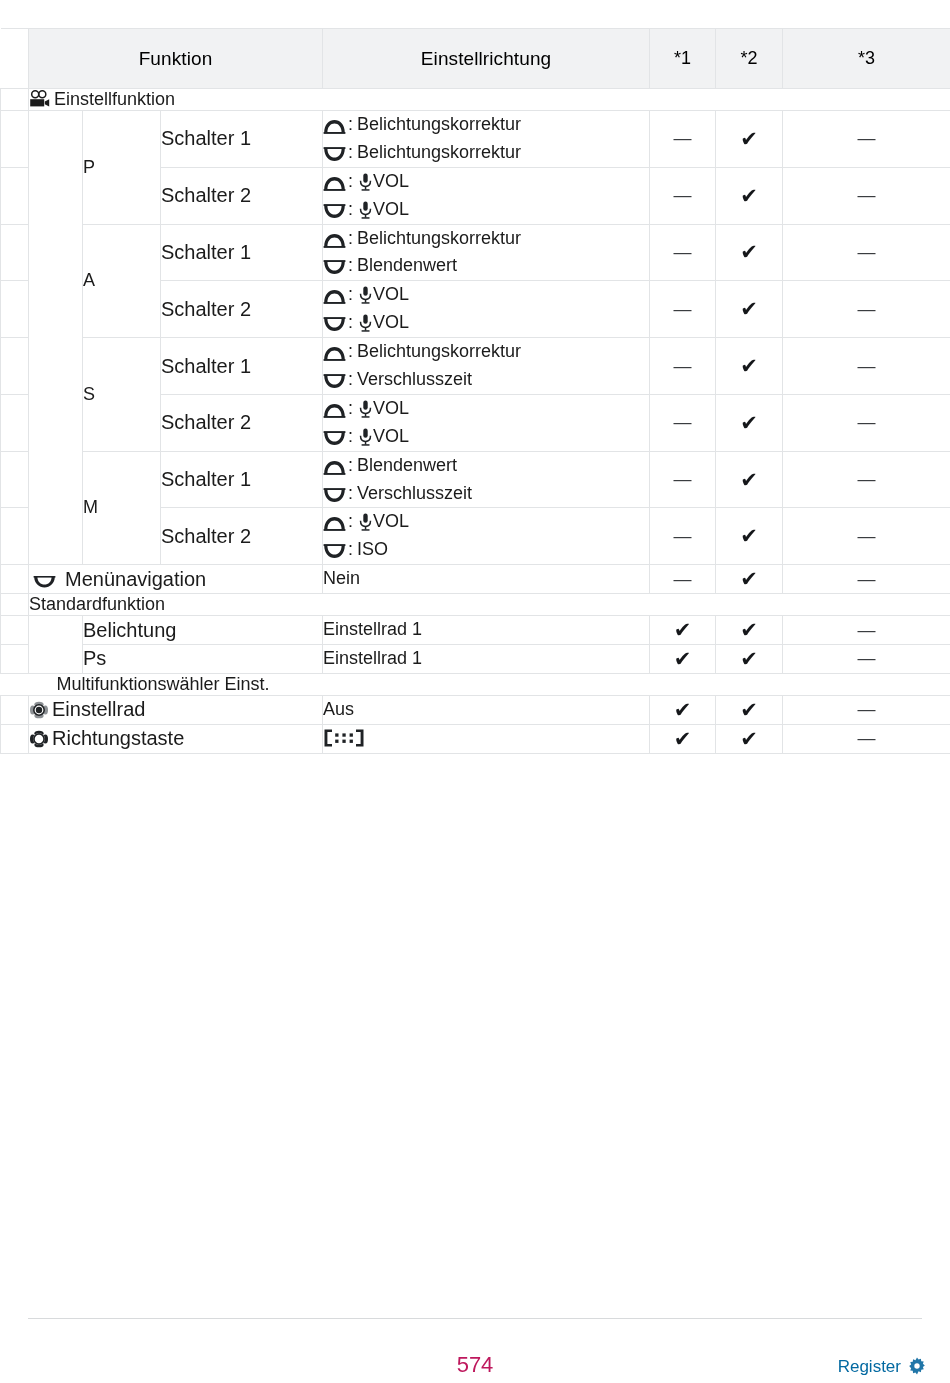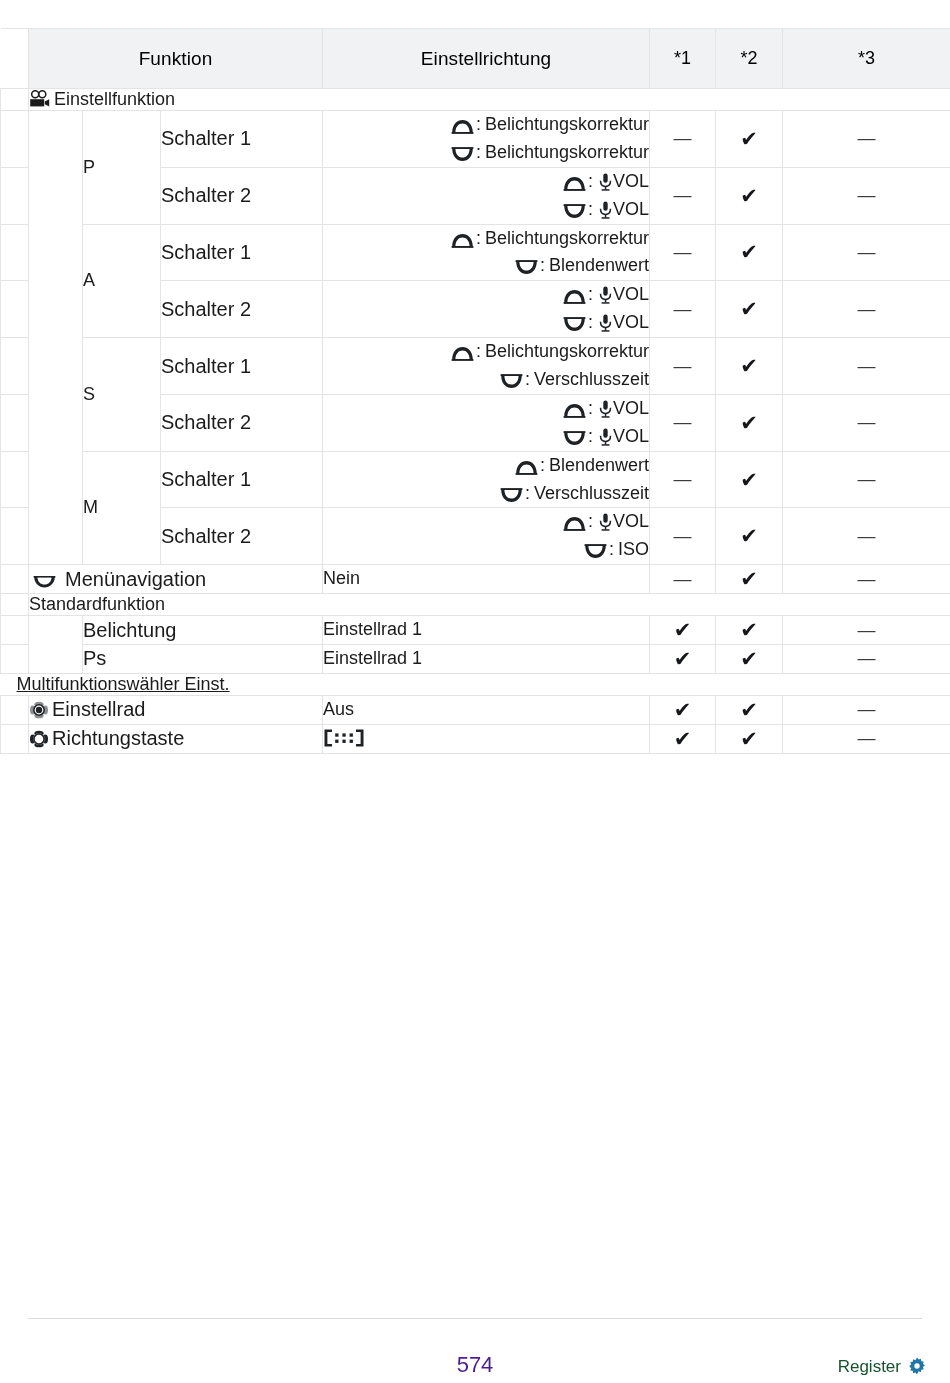--- a/index.html
+++ b/index.html
@@ -85,45 +85,45 @@
     vertical-align:-3px;
     line-height:0;
   }
   .ico svg{display:block;}
   .ico-movie{margin-right:4px;vertical-align:-4px;}
   .ico-dial{margin-right:1px;vertical-align:-4px;}
   .ico-mic{margin:0 1px 0 2px;vertical-align:-4px;}
   .ico-pad{margin-right:3px;vertical-align:-4px;}
   .ico-menu{margin:0 9px 0 4px;vertical-align:-2px;}
 
-  .rowline{display:block;white-space:nowrap;text-align:right;}
+  .rowline{display:block;white-space:nowrap;}
   .colon{padding:0 4px 0 1px;}
 
   
   .footrule{
     position:absolute;
     left:28px; right:28px;
     top:1318px;
     height:1px;
     background:#d8dadc;
   }
   .pagenum{
     position:absolute;
     left:0; right:0;
     top:1352px;
     text-align:center;
     font-size:22px;
-    color:#4c1d95;
+    color:#be185d;
   }
   .register{
     position:absolute;
     right:24px;
     top:1357px;
     font-size:17px;
-    color:#14532d;
+    color:#0369a1;
     white-space:nowrap;
     cursor:pointer;
   }
   .register .gear{margin-left:7px;vertical-align:-3px;display:inline-block;line-height:0;}
 </style>
 </head>
 <body>
 
 <div class="page">
 
@@ -476,21 +476,21 @@
   <tr>
     <td class="sp-none"></td>
     <td class="sub" colspan="2">Ps</td>
     <td class="val">Einstellrad 1</td>
     <td class="mark">✔</td>
     <td class="mark">✔</td>
     <td class="dash">—</td>
   </tr>
 
   <tr>
-    <td class="sect" colspan="8" style="border-left:none;border-right:none;padding-left:16px;text-decoration:underline;">Multifunktionswähler Einst.</td>
+    <td class="sect" colspan="8" style="border-left:none;border-right:none;padding-left:56px;">Multifunktionswähler Einst.</td>
   </tr>
 
   <tr>
     <td class="sp-none"></td>
     <td class="sub" colspan="3">
       <span class="ico ico-pad">
         <svg width="20" height="20" viewBox="0 0 20 20">
           <ellipse cx="10" cy="4.3" rx="4.6" ry="2.6" fill="#8d9195"></ellipse>
           <ellipse cx="10" cy="15.7" rx="4.6" ry="2.6" fill="#8d9195"></ellipse>
           <ellipse cx="3.6" cy="10" rx="2.6" ry="4.6" fill="#8d9195"></ellipse>

